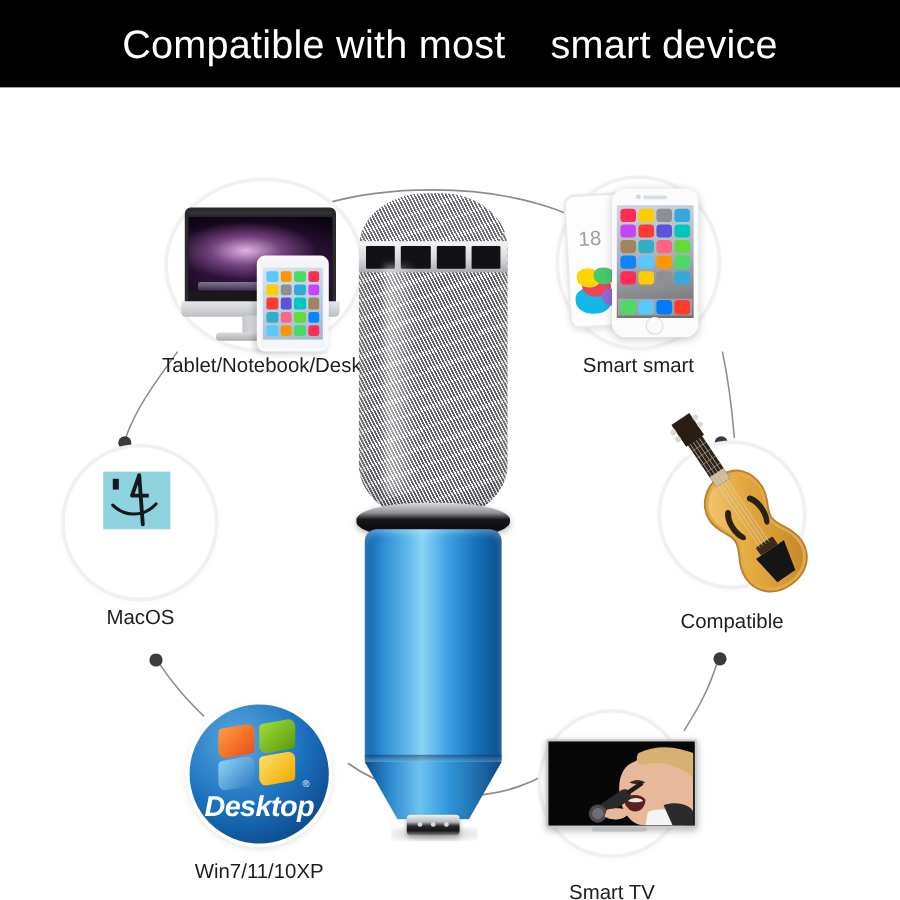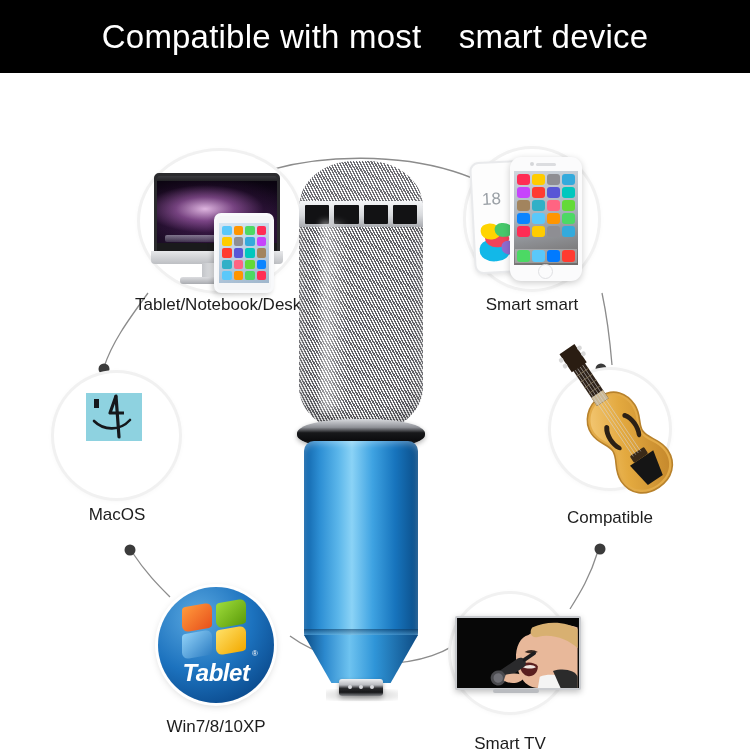--- a/index.html
+++ b/index.html
@@ -490,24 +490,24 @@
     <div class="node" id="node-windows" style="left:152px; top:510px; width:150px; height:170px;">
       <div class="node-circle" style="box-shadow:none;">
         <div class="win-disc">
           <div class="win-flag">
             <div class="win-pane" style="left:0; top:4px; background:linear-gradient(140deg,#ff9a3c,#e8511c); transform:skewY(-10deg);"></div>
             <div class="win-pane" style="left:34px; top:0; background:linear-gradient(140deg,#9ddb3a,#5c9c0a); transform:skewY(-10deg);"></div>
             <div class="win-pane" style="left:0; top:31px; background:linear-gradient(140deg,#8fd0f7,#2f7fc4); transform:skewY(-10deg);"></div>
             <div class="win-pane" style="left:34px; top:27px; background:linear-gradient(140deg,#ffe066,#f2a900); transform:skewY(-10deg);"></div>
           </div>
           <div class="win-reg">®</div>
-          <div class="win-word">Tablet</div>
-        </div>
-      </div>
-      <div class="node-label" style="left:-18px; top:134px; width:164px;">Win7/8/10XP</div>
+          <div class="win-word">Desktop</div>
+        </div>
+      </div>
+      <div class="node-label" style="left:-18px; top:134px; width:164px;">Win7/11/10XP</div>
     </div>
 
     <div class="node" id="node-guitar" style="left:551px; top:297px; width:150px; height:160px;">
       <div class="node-circle">
         <svg class="guitar" viewBox="0 0 160 160">
           <g transform="rotate(-34 80 80)">
             <path d="M72 44 C 88 44, 96 56, 96 70 C 96 82, 88 88, 88 96 C 88 106, 98 112, 98 126
                      C 98 142, 86 152, 70 152 C 54 152, 42 142, 42 126 C 42 112, 52 106, 52 96
                      C 52 88, 44 82, 44 70 C 44 56, 56 44, 72 44 Z" fill="#e3ab48" stroke="#b8822c" stroke-width="1.6"></path>
             <path d="M72 47 C 86 47, 93 58, 93 70 C 93 81, 85 87, 85 96 C 85 107, 95 113, 95 126

